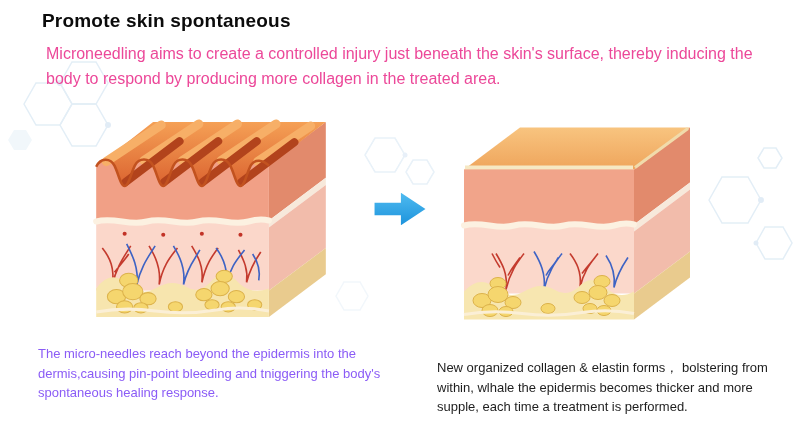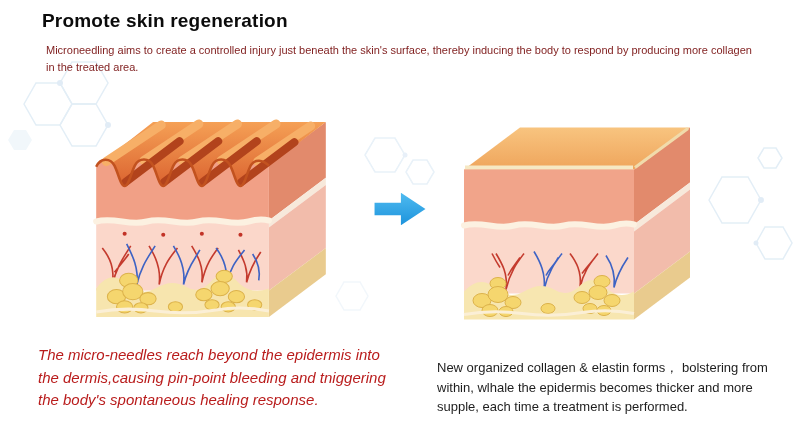--- a/index.html
+++ b/index.html
@@ -7,28 +7,28 @@
     position:relative; width:800px; height:436px; background:#ffffff;
     overflow:hidden; font-family:"Liberation Sans", sans-serif;
   }
   .bg-decor { position:absolute; left:0; top:0; width:800px; height:436px; }
   .title {
     position:absolute; left:42px; top:10px; margin:0;
     font-size:19px; font-weight:bold; color:#0b0b0b; letter-spacing:.2px;
   }
   .subtitle {
     position:absolute; left:46px; top:42px; width:716px; margin:0;
-    font-size:11px; line-height:1.55; color:#7f1d1d;
+    font-size:16px; line-height:1.55; color:#ec4899;
   }
   .fig-left  { position:absolute; left:84px;  top:100px; width:254px; height:242px; }
   .arrow-box { position:absolute; left:371px; top:189px; width:58px;  height:40px; }
   .fig-right { position:absolute; left:452px; top:106px; width:250px; height:238px; }
   .caption-left {
     position:absolute; left:38px; top:344px; width:364px; margin:0;
-    font-size:15px; line-height:1.5; color:#b91c1c;font-style:italic;
+    font-size:13px; line-height:1.5; color:#8b5cf6;
   }
   .caption-right {
     position:absolute; left:437px; top:358px; width:360px; margin:0;
     font-size:13px; line-height:1.5; color:#1e1e1e;
   }
 </style>
 </head>
 <body>
 
 <div class="canvas">
@@ -50,21 +50,21 @@
     </g>
     <g>
       <polygon points="709,200 722,177 748,177 761,200 748,223 722,223"></polygon>
       <polygon points="756,243 765,227 783,227 792,243 783,259 765,259"></polygon>
       <polygon points="758,158 764,148 776,148 782,158 776,168 764,168"></polygon>
       <circle cx="761" cy="200" r="3" fill="#DCE9F5" stroke="none"></circle>
       <circle cx="756" cy="243" r="2.5" fill="#DCE9F5" stroke="none"></circle>
     </g>
   </svg>
 
-  <h1 class="title">Promote skin regeneration</h1>
+  <h1 class="title">Promote skin spontaneous</h1>
   <p class="subtitle">Microneedling aims to create a controlled injury just beneath the skin's surface, thereby inducing the body to respond by producing more collagen in the treated area.</p>
 
   <svg class="fig-left" viewBox="0 0 250 235">
     <defs>
       <linearGradient id="gTopL" x1="0" y1="0" x2="0" y2="1">
         <stop offset="0" stop-color="#F5A055"></stop>
           <stop offset="1" stop-color="#DB6330"></stop>
       </linearGradient>
     </defs>
     <g>

